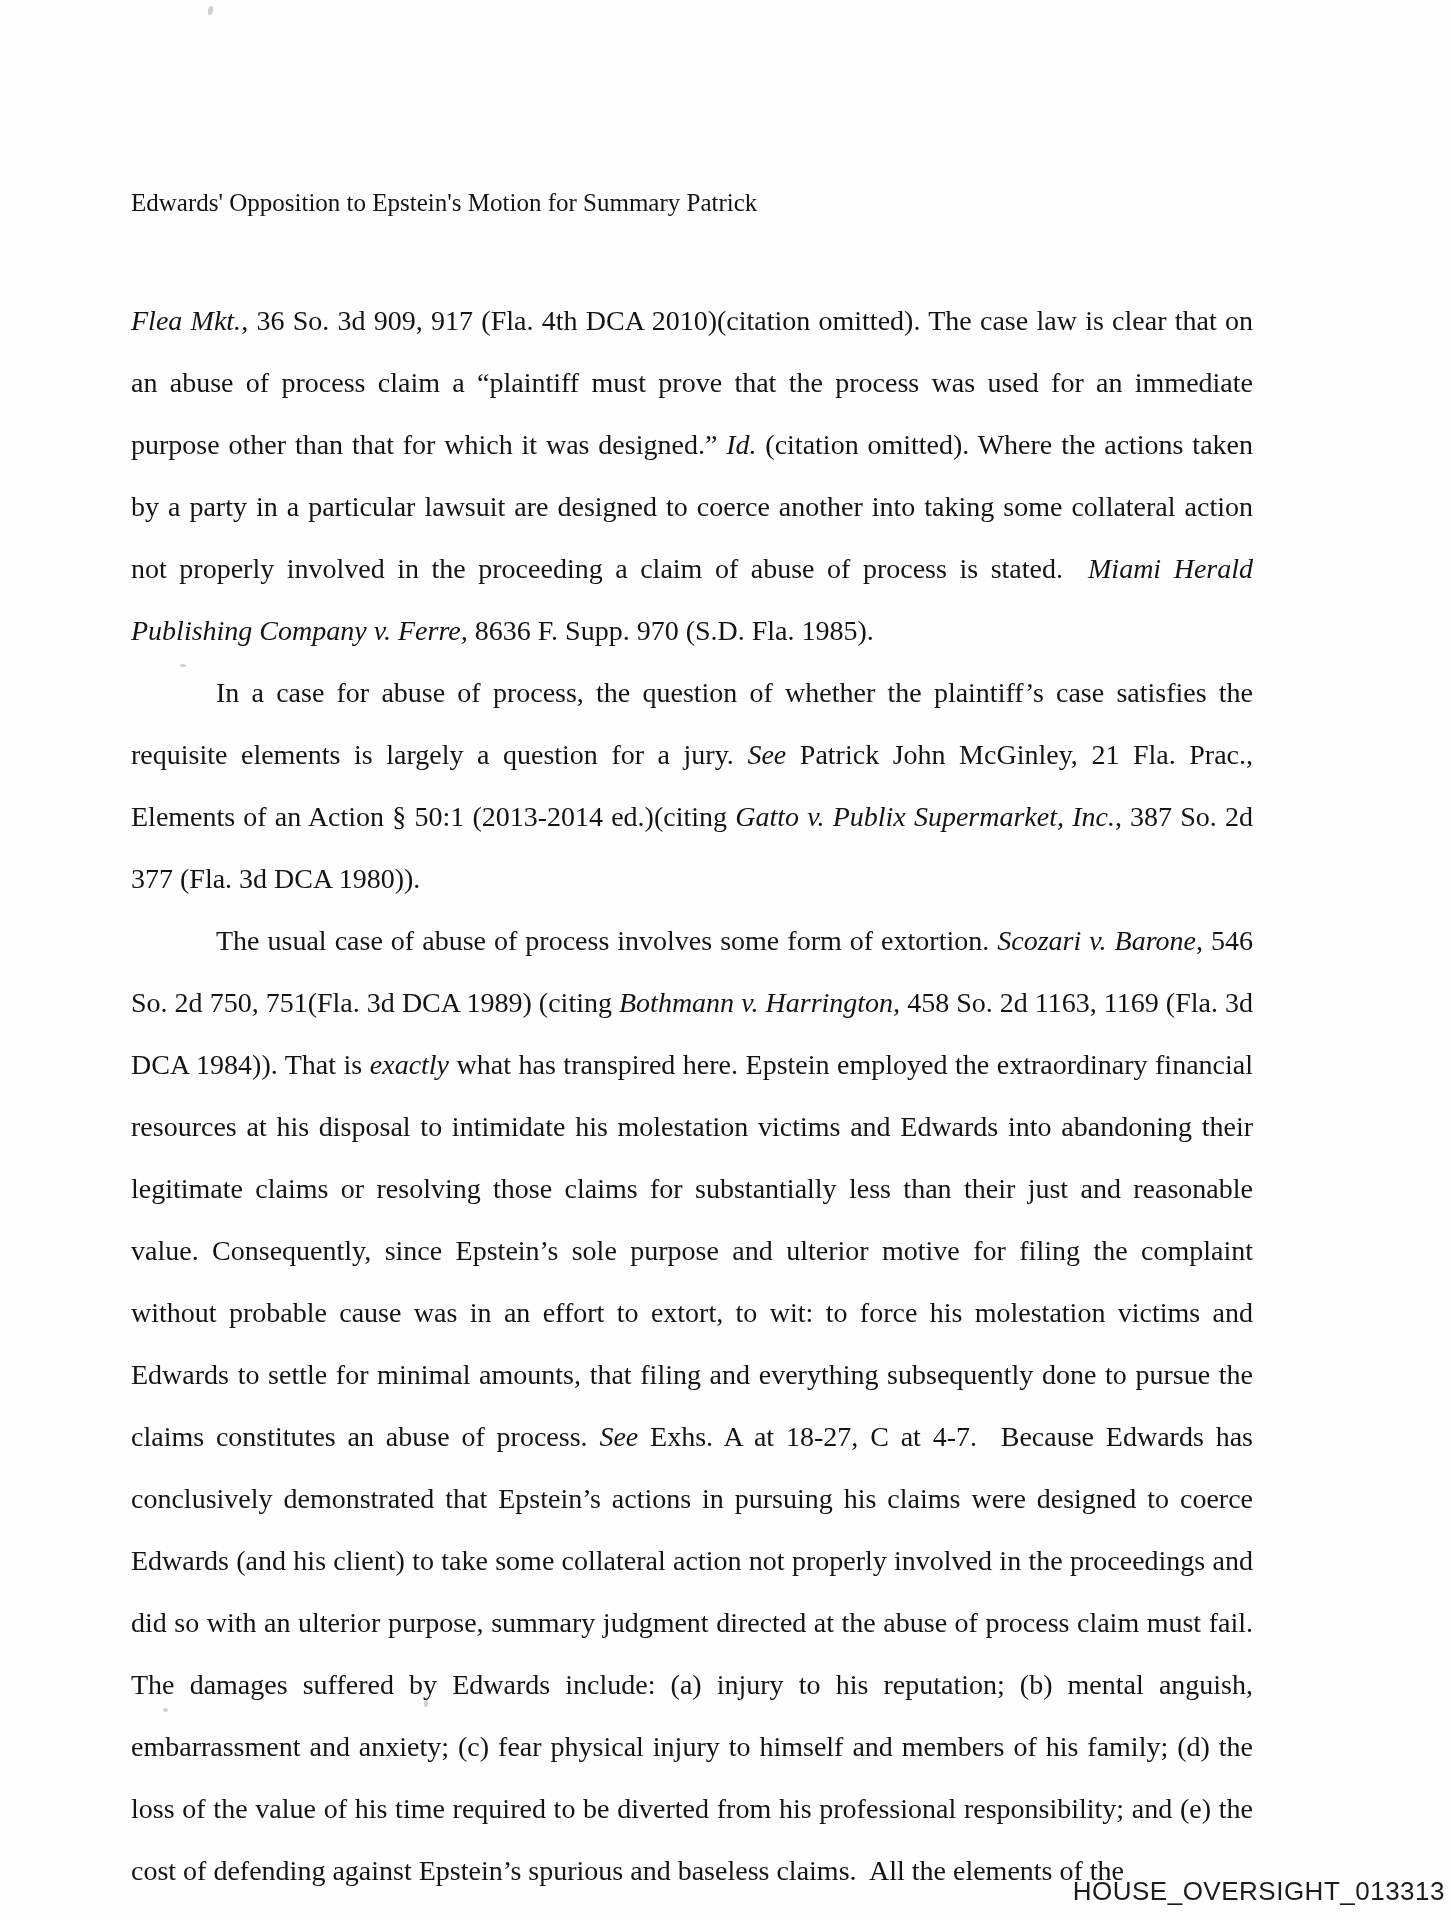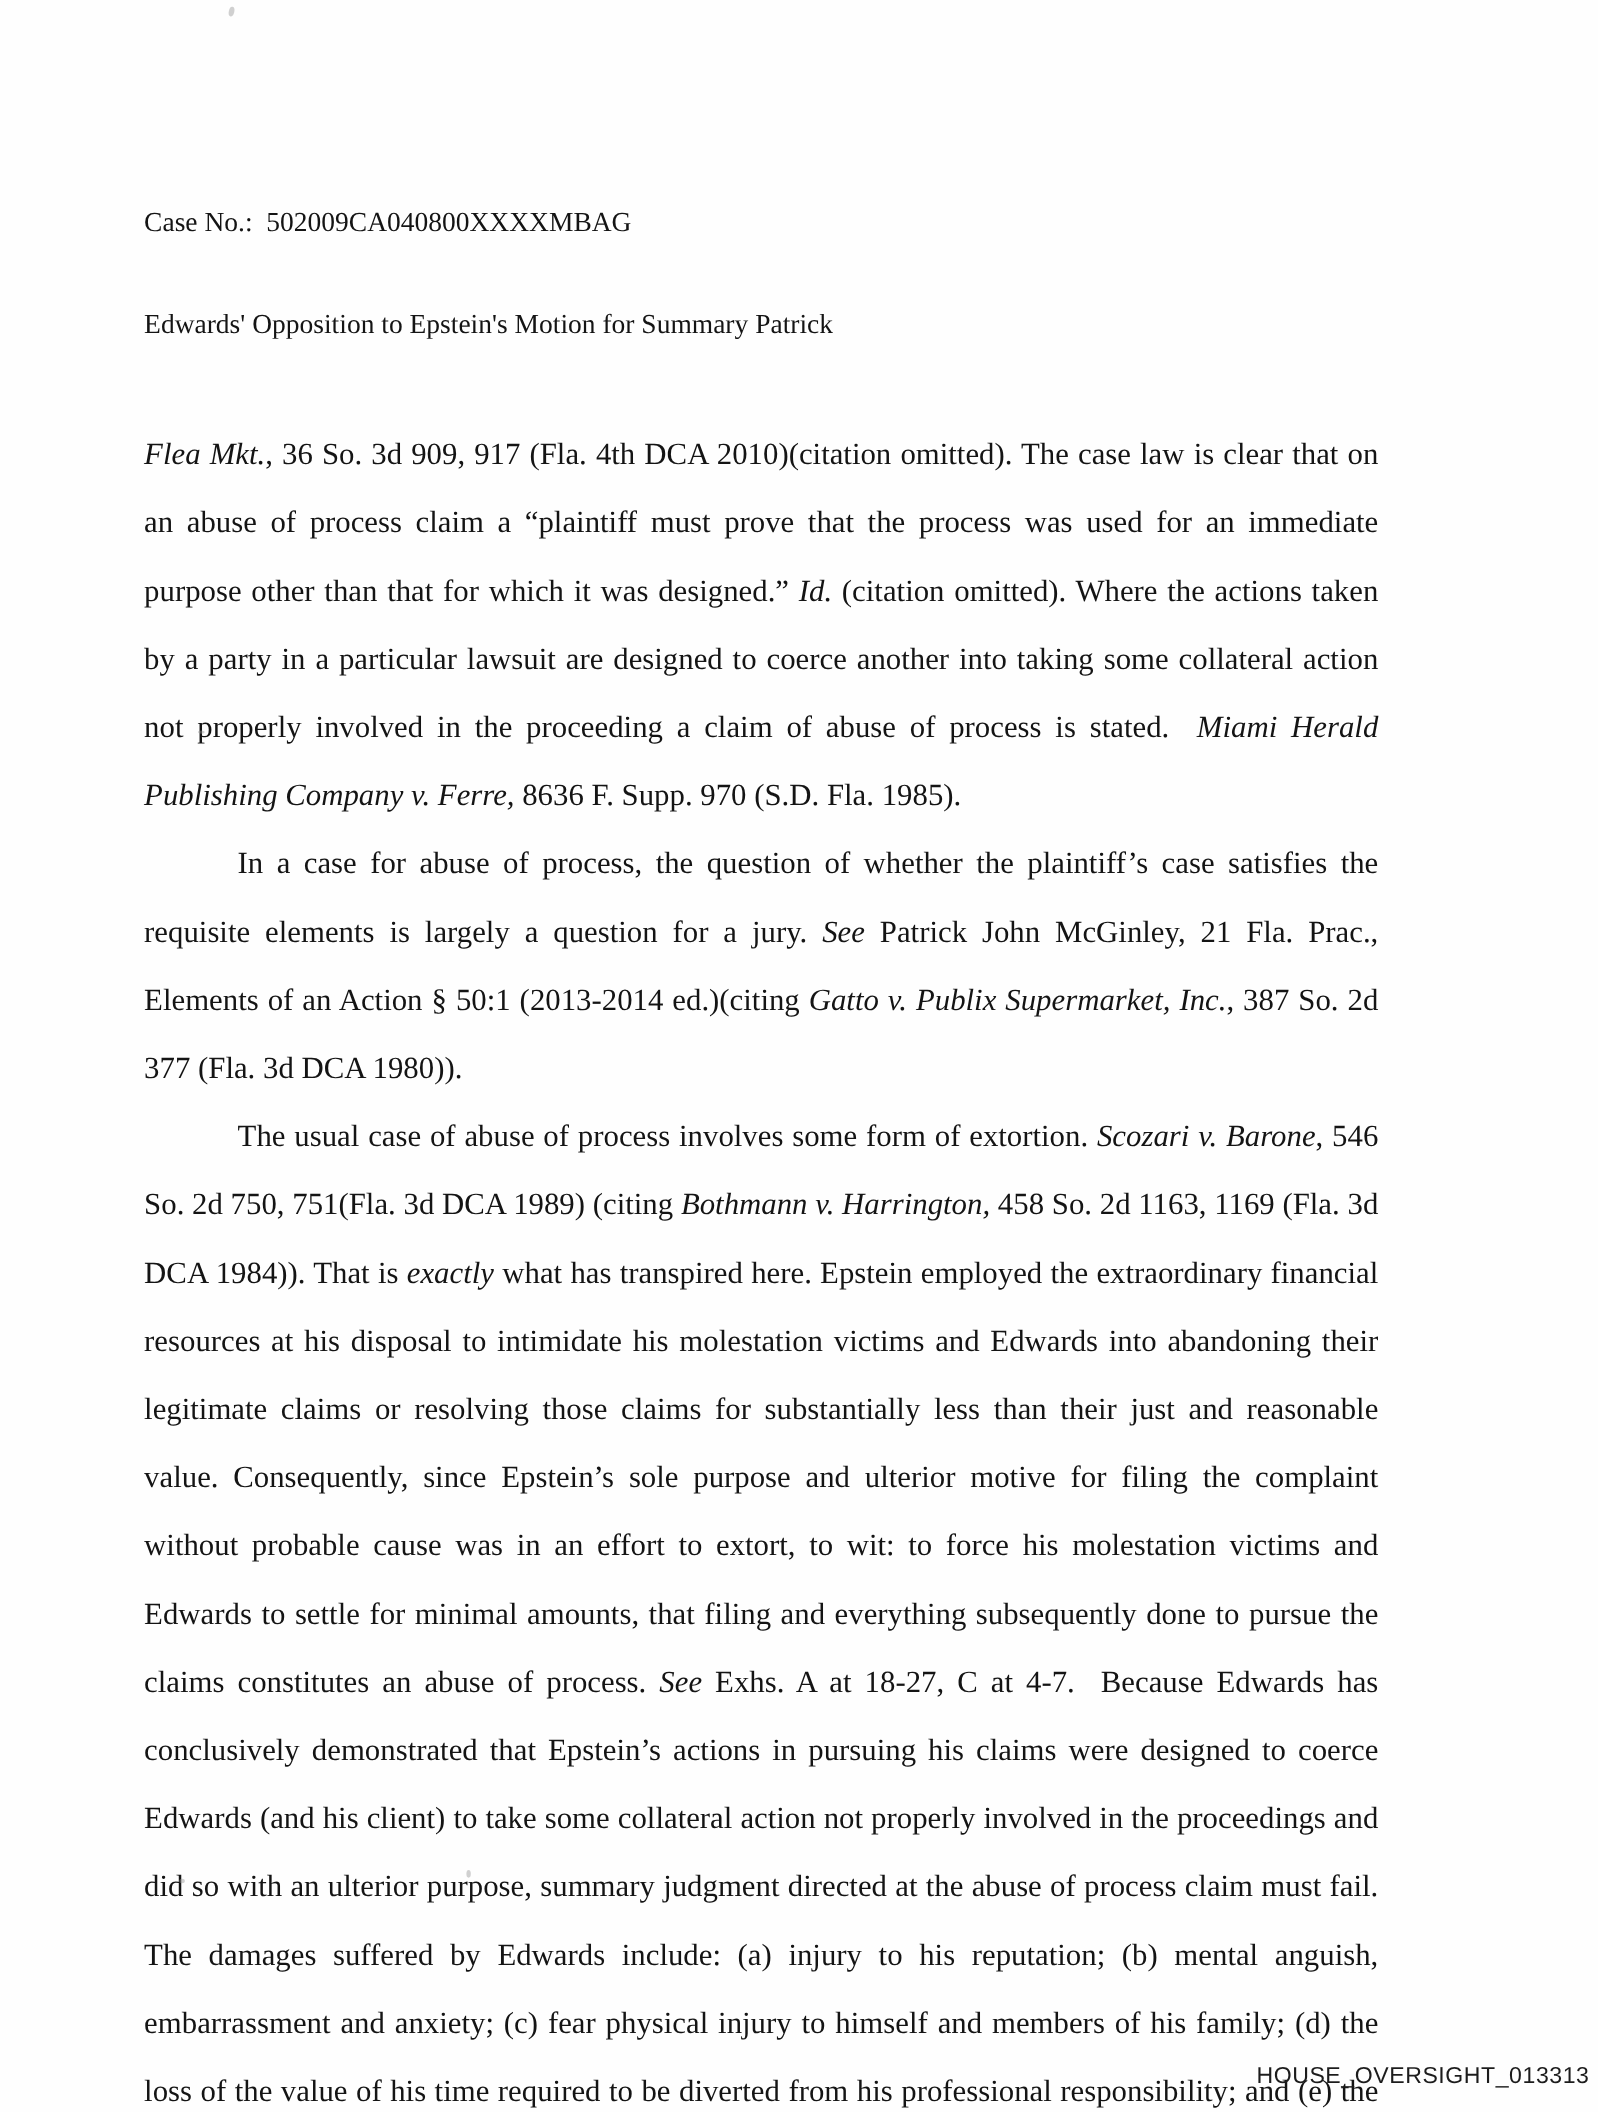--- a/index.html
+++ b/index.html
@@ -37,21 +37,21 @@
     text-indent: 85px;
   }
   .doc-body span.italic {
     font-style: italic;
   }
   .bates {
     position: absolute;
     top: 1876px;
     right: 8px;
     font-family: "Liberation Sans", "DejaVu Sans", sans-serif;
-    font-size: 21px;
+    font-size: 26px;
     color: #1c1c1c;
     letter-spacing: 0.5px;
   }
   .speck {
     position: absolute;
     background: #9a9a9a;
     opacity: 0.45;
     border-radius: 50%;
   }
   .spk1 { left: 208px; top: 6px;    width: 5px; height: 9px; transform: rotate(12deg); }
@@ -62,21 +62,20 @@
 </head>
 <body>
 
 <div class="page">
   <div class="speck spk1"></div>
   <div class="speck spk2"></div>
   <div class="speck spk3"></div>
   <div class="speck spk4"></div>
 
   <header class="doc-header">
-    <div>Case No.:&nbsp; 502009CA040800XXXXMBAG</div>
     <div>Edwards' Opposition to Epstein's Motion for Summary Patrick</div>
   </header>
 
   <main class="doc-body">
       <p class="para"><span class="italic">Flea Mkt.</span><span class="">, 36 So. 3d 909, 917 (Fla. 4th DCA 2010)(citation omitted). The case law is clear that on an abuse of process claim a “plaintiff must prove that the process was used for an immediate purpose other than that for which it was designed.” </span><span class="italic">Id.</span><span class=""> (citation omitted). Where the actions taken by a party in a particular lawsuit are designed to coerce another into taking some collateral action not properly involved in the proceeding a claim of abuse of process is stated.&nbsp; </span><span class="italic">Miami Herald Publishing Company v. Ferre,</span><span class=""> 8636 F. Supp. 970 (S.D. Fla. 1985).</span></p>
       <p class="para indent"><span class="">In a case for abuse of process, the question of whether the plaintiff’s case satisfies the requisite elements is largely a question for a jury. </span><span class="italic">See</span><span class=""> Patrick John McGinley, 21 Fla. Prac., Elements of an Action § 50:1 (2013-2014 ed.)(citing </span><span class="italic">Gatto v. Publix Supermarket, Inc.</span><span class="">, 387 So. 2d 377 (Fla. 3d DCA 1980)).</span></p>
       <p class="para indent"><span class="">The usual case of abuse of process involves some form of extortion. </span><span class="italic">Scozari v. Barone</span><span class="">, 546 So. 2d 750, 751(Fla. 3d DCA 1989) (citing </span><span class="italic">Bothmann v. Harrington,</span><span class=""> 458 So. 2d 1163, 1169 (Fla. 3d DCA 1984)). That is </span><span class="italic">exactly</span><span class=""> what has transpired here. Epstein employed the extraordinary financial resources at his disposal to intimidate his molestation victims and Edwards into abandoning their legitimate claims or resolving those claims for substantially less than their just and reasonable value. Consequently, since Epstein’s sole purpose and ulterior motive for filing the complaint without probable cause was in an effort to extort, to wit: to force his molestation victims and Edwards to settle for minimal amounts, that filing and everything subsequently done to pursue the claims constitutes an abuse of process. </span><span class="italic">See</span><span class=""> Exhs. A at 18-27, C at 4-7.&nbsp; Because Edwards has conclusively demonstrated that Epstein’s actions in pursuing his claims were designed to coerce Edwards (and his client) to take some collateral action not properly involved in the proceedings and did so with an ulterior purpose, summary judgment directed at the abuse of process claim must fail. The damages suffered by Edwards include: (a) injury to his reputation; (b) mental anguish, embarrassment and anxiety; (c) fear physical injury to himself and members of his family; (d) the loss of the value of his time required to be diverted from his professional responsibility; and (e) the cost of defending against Epstein’s spurious and baseless claims.&nbsp; All the elements of the</span></p>
     </main>
 
   <div class="bates">HOUSE_OVERSIGHT_013313</div>

